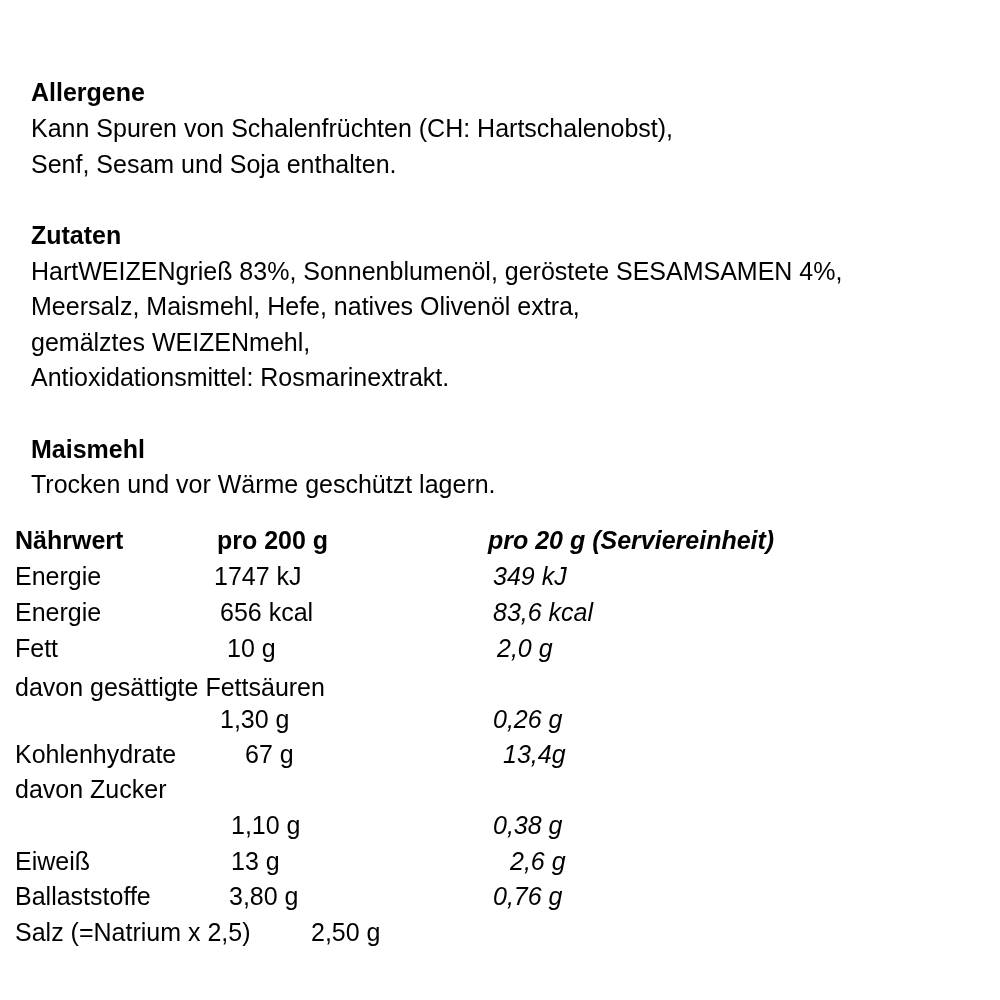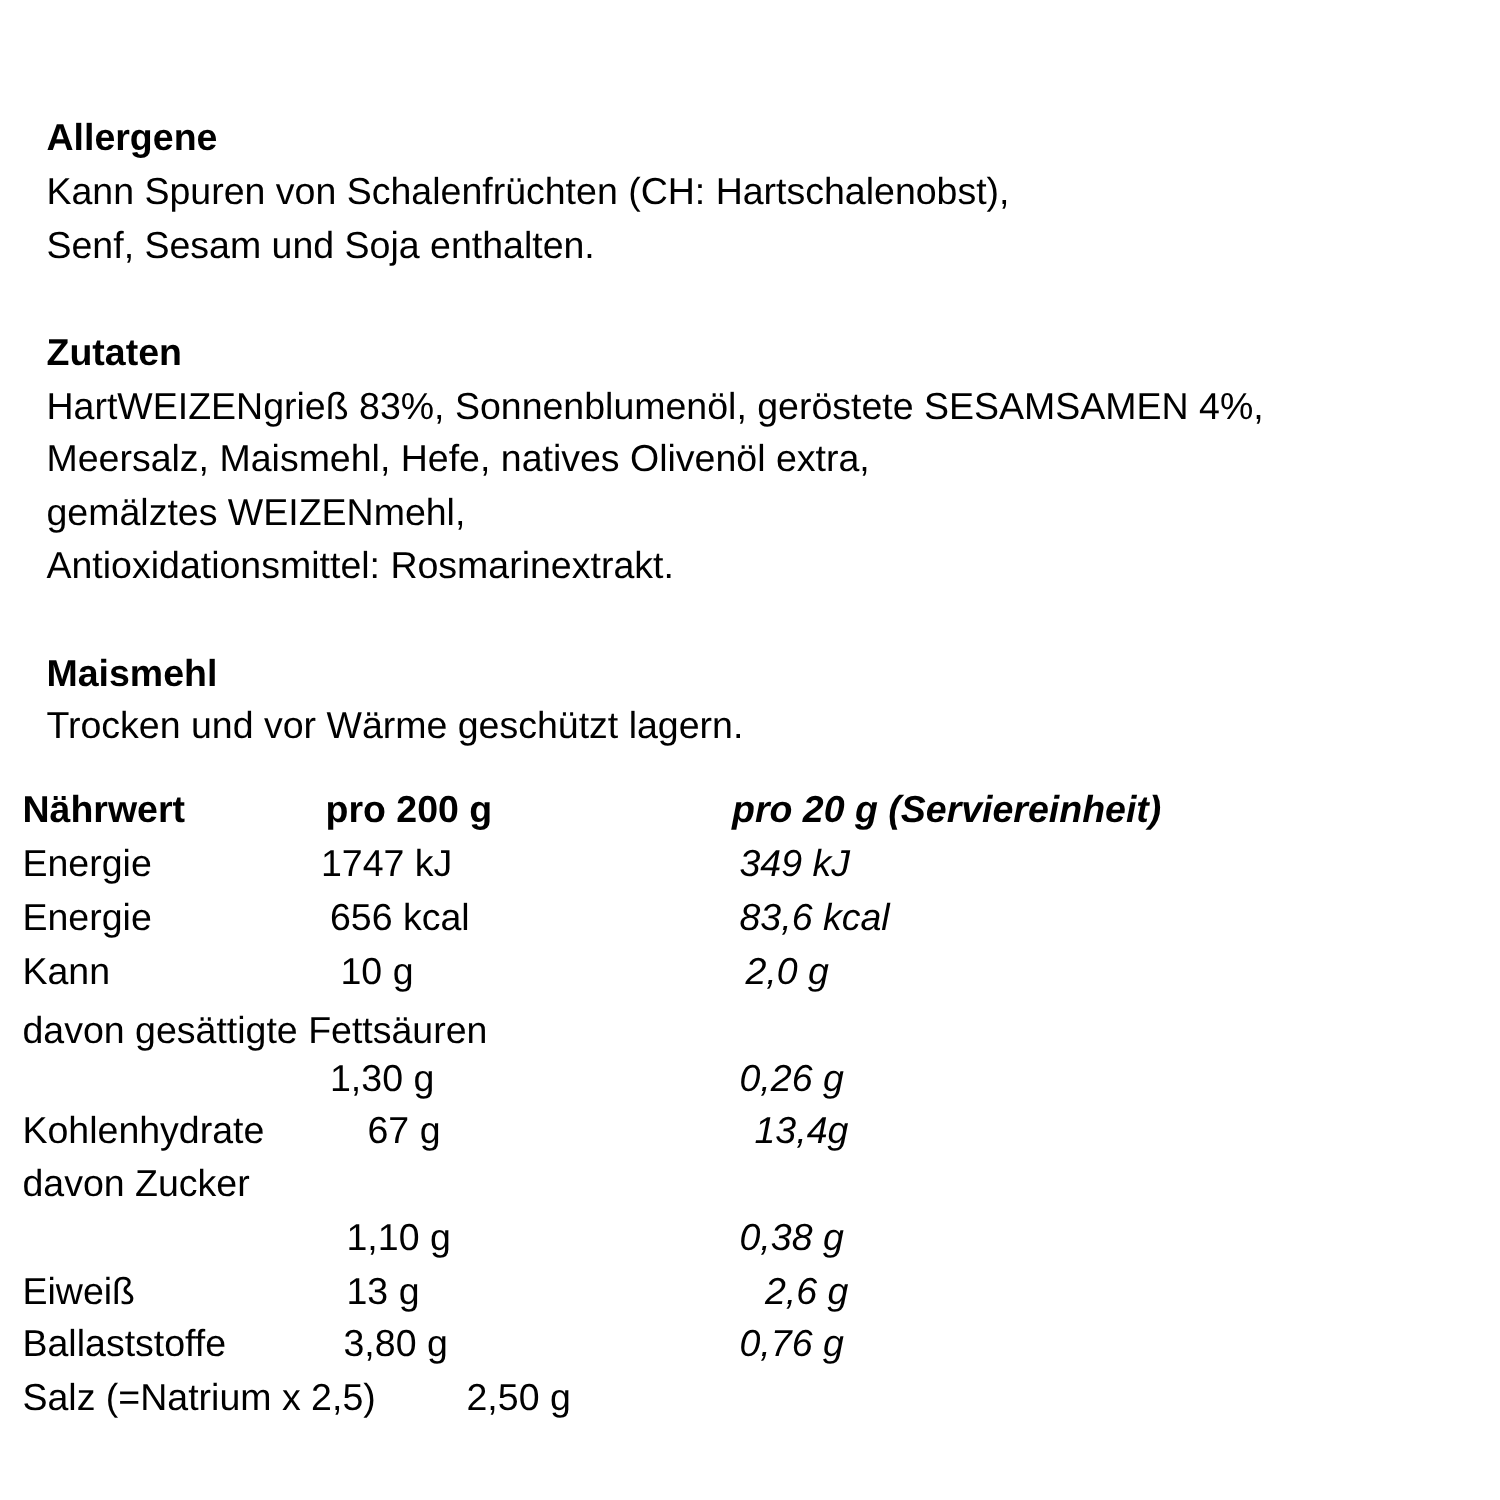--- a/index.html
+++ b/index.html
@@ -67,21 +67,21 @@
     <span class="abs i" style="left:493px;top:559px">349 kJ</span>
   </div>
 
   <div>
     <span class="abs" style="left:15px;top:595px">Energie</span>
     <span class="abs" style="left:220px;top:595px">656 kcal</span>
     <span class="abs i" style="left:493px;top:595px">83,6 kcal</span>
   </div>
 
   <div>
-    <span class="abs" style="left:15px;top:631px">Kann</span>
+    <span class="abs" style="left:15px;top:631px">Fett</span>
     <span class="abs" style="left:227px;top:631px">10 g</span>
     <span class="abs i" style="left:497px;top:631px">2,0 g</span>
   </div>
 
   <div>
     <span class="abs" style="left:15px;top:670px">davon gesättigte Fettsäuren</span>
   </div>
 
   <div>
     <span class="abs" style="left:220px;top:702px">1,30 g</span>

